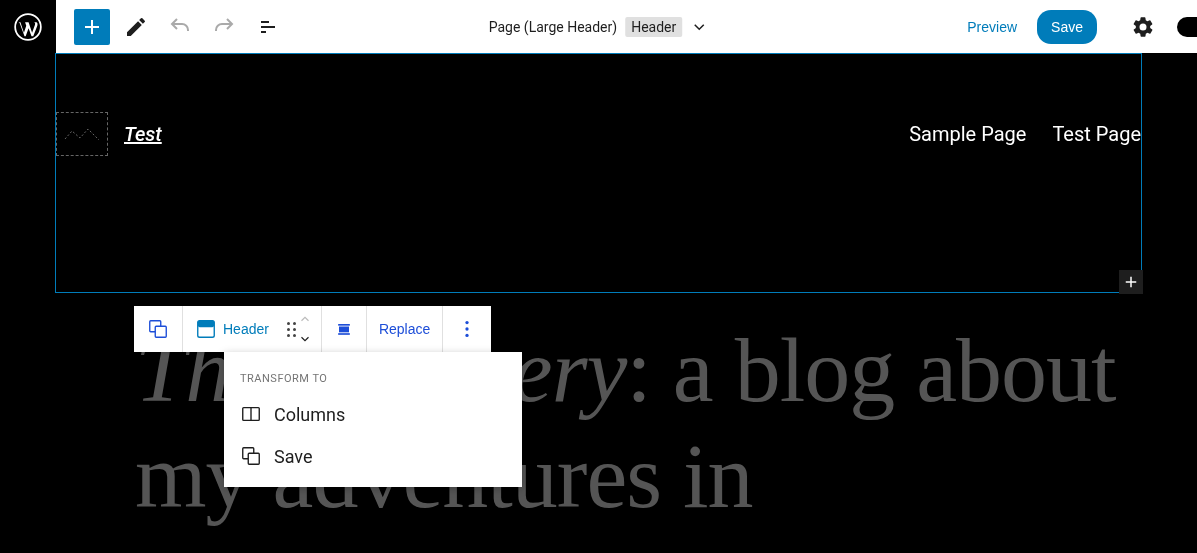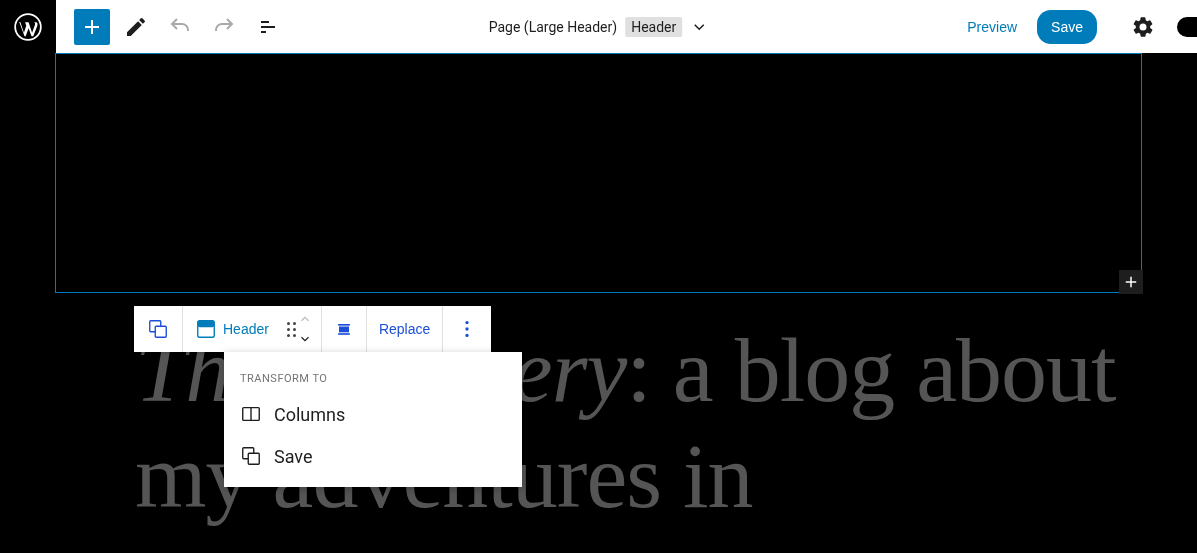--- a/index.html
+++ b/index.html
@@ -309,20 +309,34 @@
       <svg viewBox="0 0 24 24" fill="currentColor">
           <path d="M19.14 12.94a7.07 7.07 0 000-1.88l2.03-1.58a.5.5 0 00.12-.64l-1.92-3.32a.5.5 0 00-.61-.22l-2.39.96a7.03 7.03 0 00-1.62-.94l-.36-2.54a.5.5 0 00-.5-.42h-3.84a.5.5 0 00-.5.42l-.36 2.54c-.58.24-1.12.55-1.62.94l-2.39-.96a.5.5 0 00-.61.22L2.71 8.84a.5.5 0 00.12.64l2.03 1.58a7.07 7.07 0 000 1.88l-2.03 1.58a.5.5 0 00-.12.64l1.92 3.32c.14.24.43.34.61.22l2.39-.96c.5.39 1.04.7 1.62.94l.36 2.54c.4.24.25.42.5.42h3.84c.25 0 .46-.18.5-.42l.36-2.54c.58-.24 1.12-.55 1.62-.94l2.39.96c.18.12.47.02.61-.22l1.92-3.32a.5.5 0 00-.12-.64l-2.03-1.58zM12 15.5A3.5 3.5 0 1112 8.5a3.5 3.5 0 010 7z"></path>
         </svg>
     </button>
     <div class="moon-slice"></div>
   </div>
 </div>
 
 <div class="canvas">
   <div class="header-block">
+    <div class="header-inner">
+      <div class="left-group">
+        <div class="logo-box">
+          <svg viewBox="0 0 36 20">
+              <polyline points="1,15 8,7 16,14 24,5 35,16" stroke-dasharray="2 2"></polyline>
+            </svg>
+        </div>
+        <span class="site-title">Test</span>
+      </div>
+      <div class="nav-links">
+        <a href="#">Sample Page</a>
+        <a href="#">Test Page</a>
+      </div>
+    </div>
     <div class="add-block-btn">
       <svg width="18" height="18" viewBox="0 0 24 24" fill="none" stroke="currentColor" stroke-width="2">
           <line x1="12" y1="5" x2="12" y2="19"></line>
           <line x1="5" y1="12" x2="19" y2="12"></line>
         </svg>
     </div>
   </div>
 </div>
 
 <div class="bg-text">

